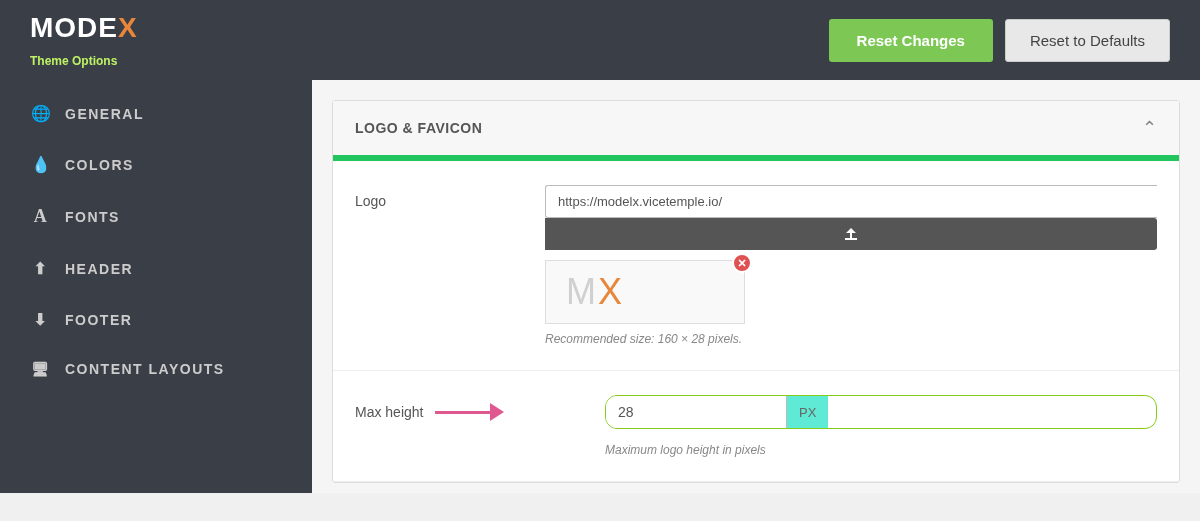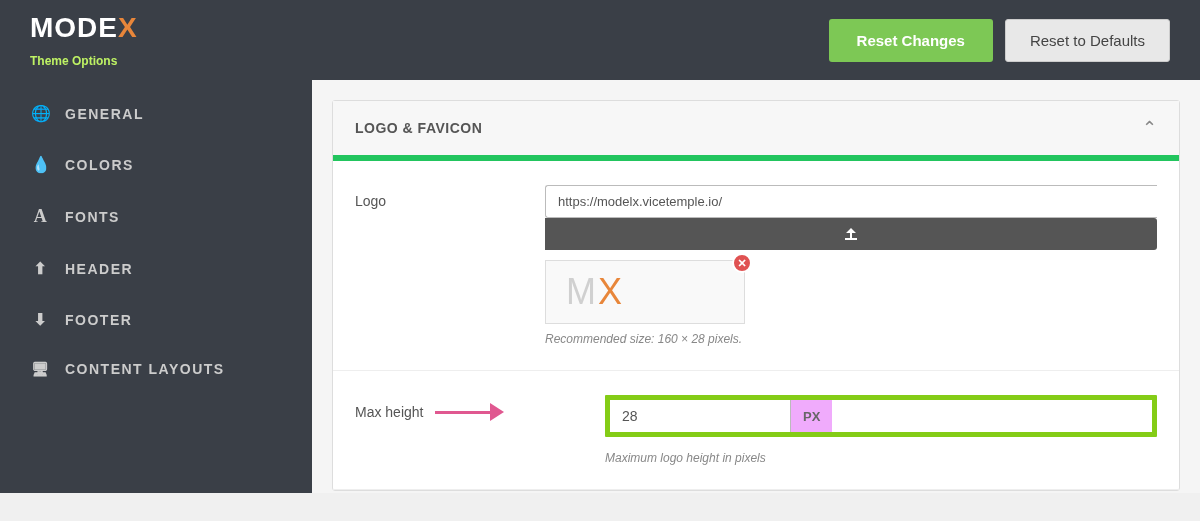--- a/index.html
+++ b/index.html
@@ -208,39 +208,39 @@
       font-weight: 700;
     }
     .logo-hint {
       font-size: 12px;
       color: #888;
       margin-top: 8px;
       font-style: italic;
     }
     .height-input-group {
       display: flex;
-      border: 5px solid #84cc16;
-      border-radius: 1px;
+      border: 1px solid #84cc16;
+      border-radius: 12px;
       overflow: hidden;
     }
     .height-number-input {
       width: 180px;
       border: none;
       padding: 8px 12px;
       font-size: 14px;
       color: #555;
       outline: none;
       background: #fff;
     }
     .height-unit-label {
-      background: #f0abfc;
+      background: #5eead4;
       border-left: 1px solid #bbb;
       padding: 8px 12px;
       font-size: 13px;
-      font-weight: 700;
+      font-weight: 400;
       color: #666;
       display: flex;
       align-items: center;
     }
     .height-hint {
       font-size: 12px;
       color: #888;
       margin-top: 14px;
       font-style: italic;
     }

